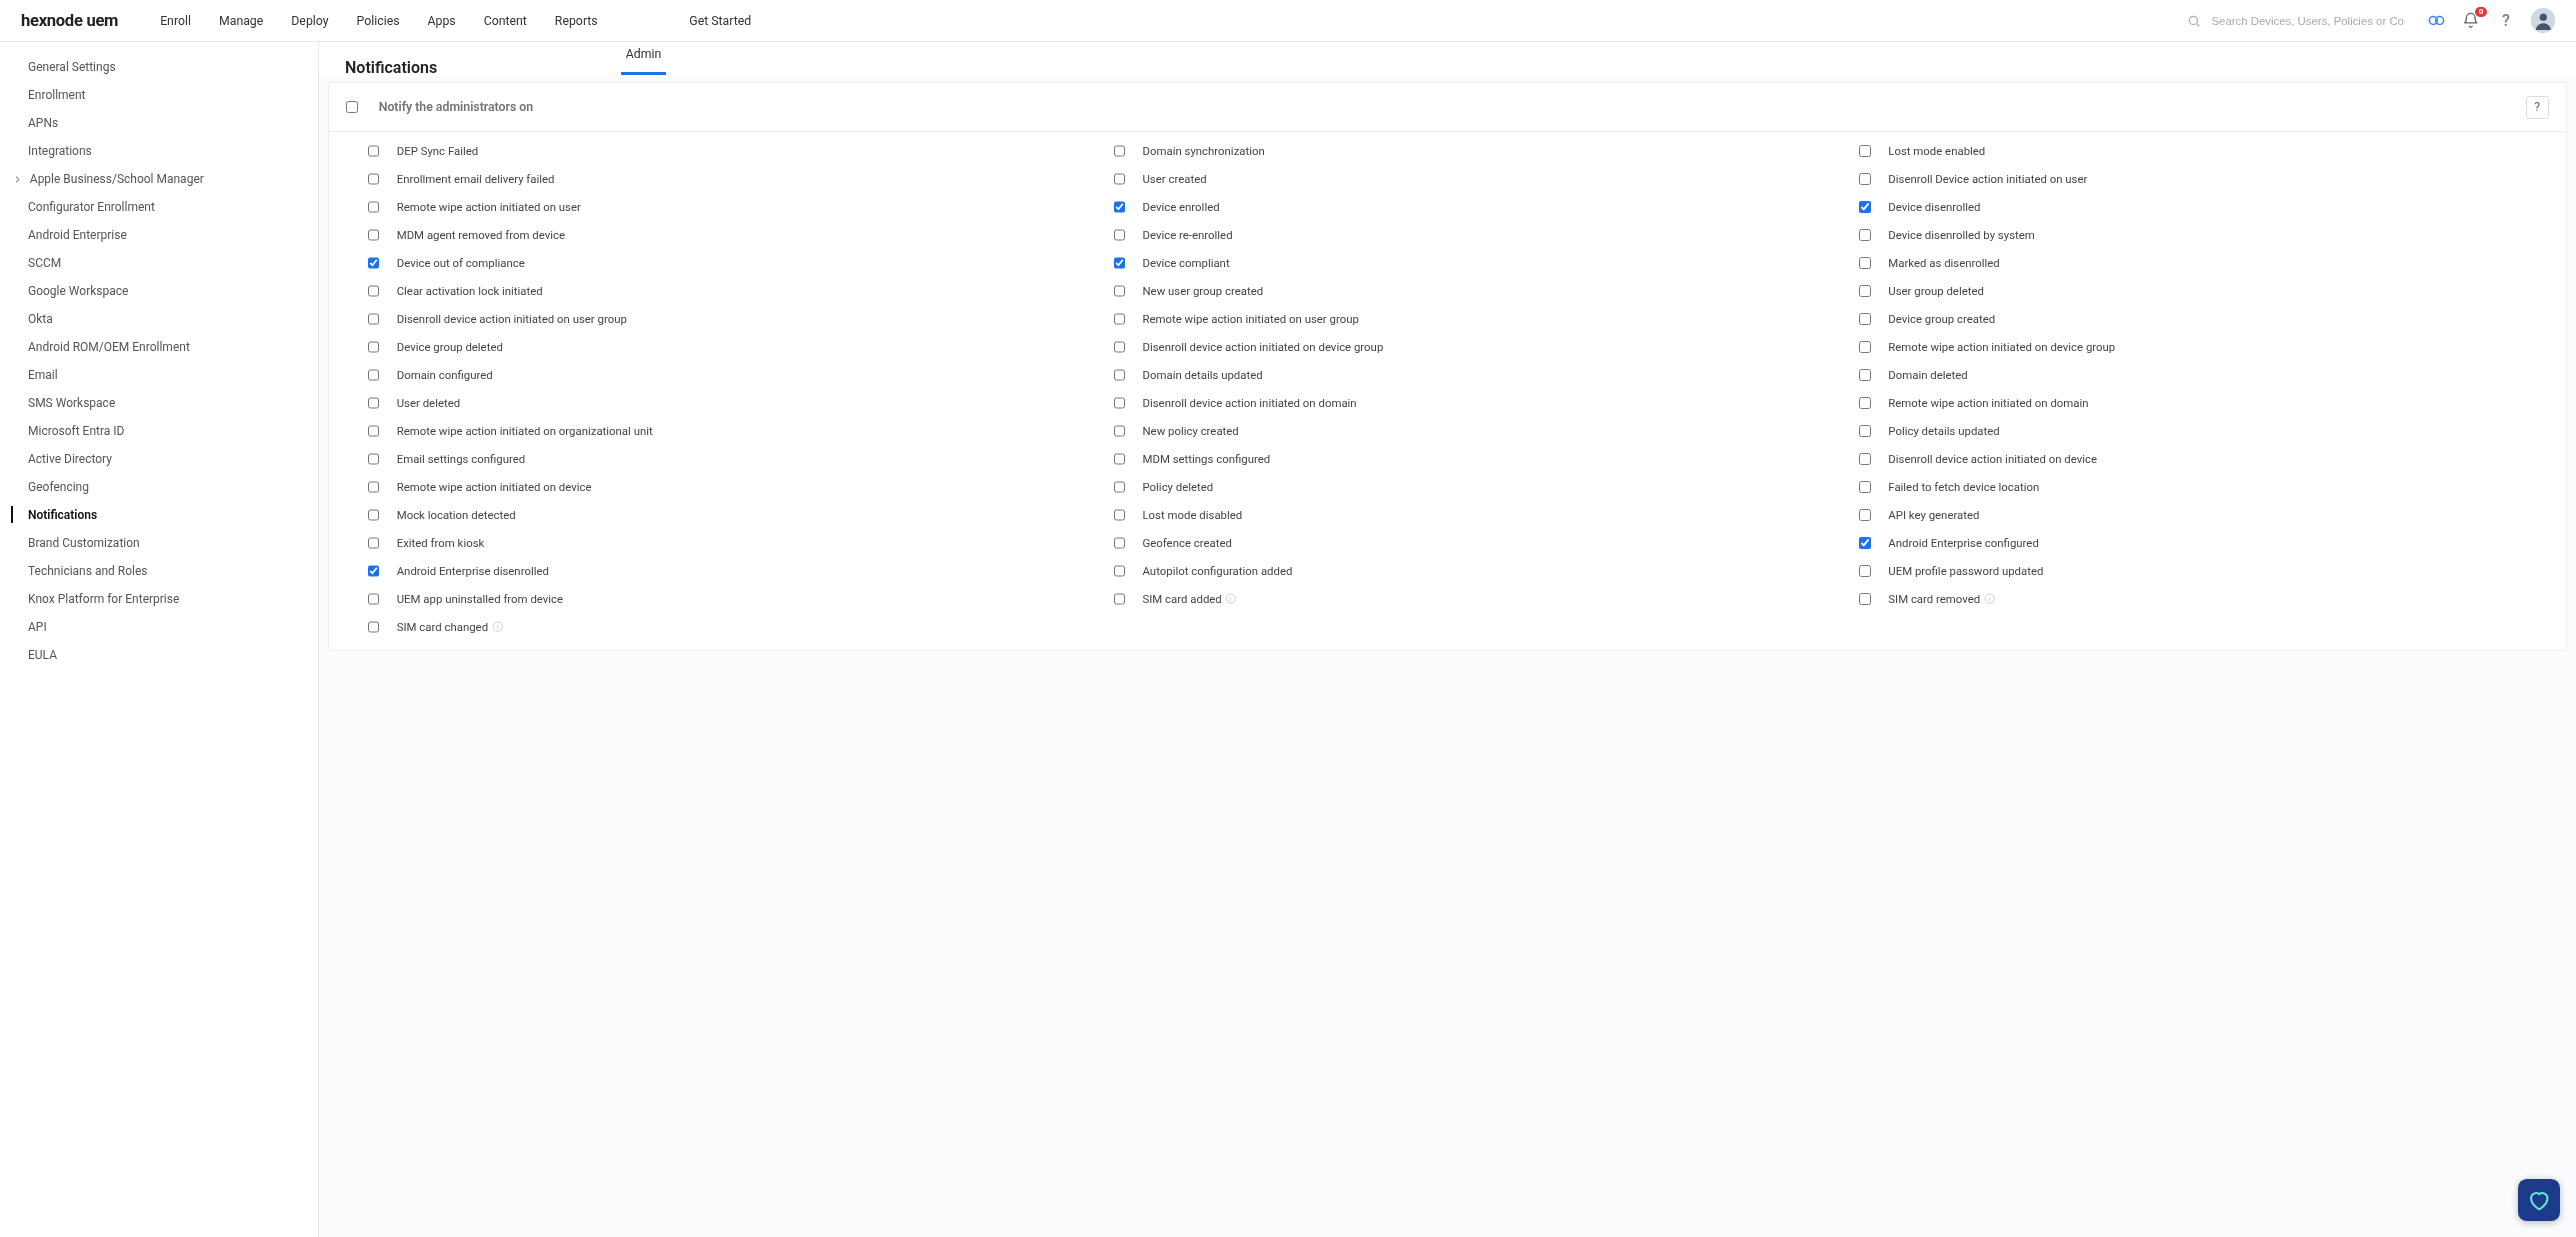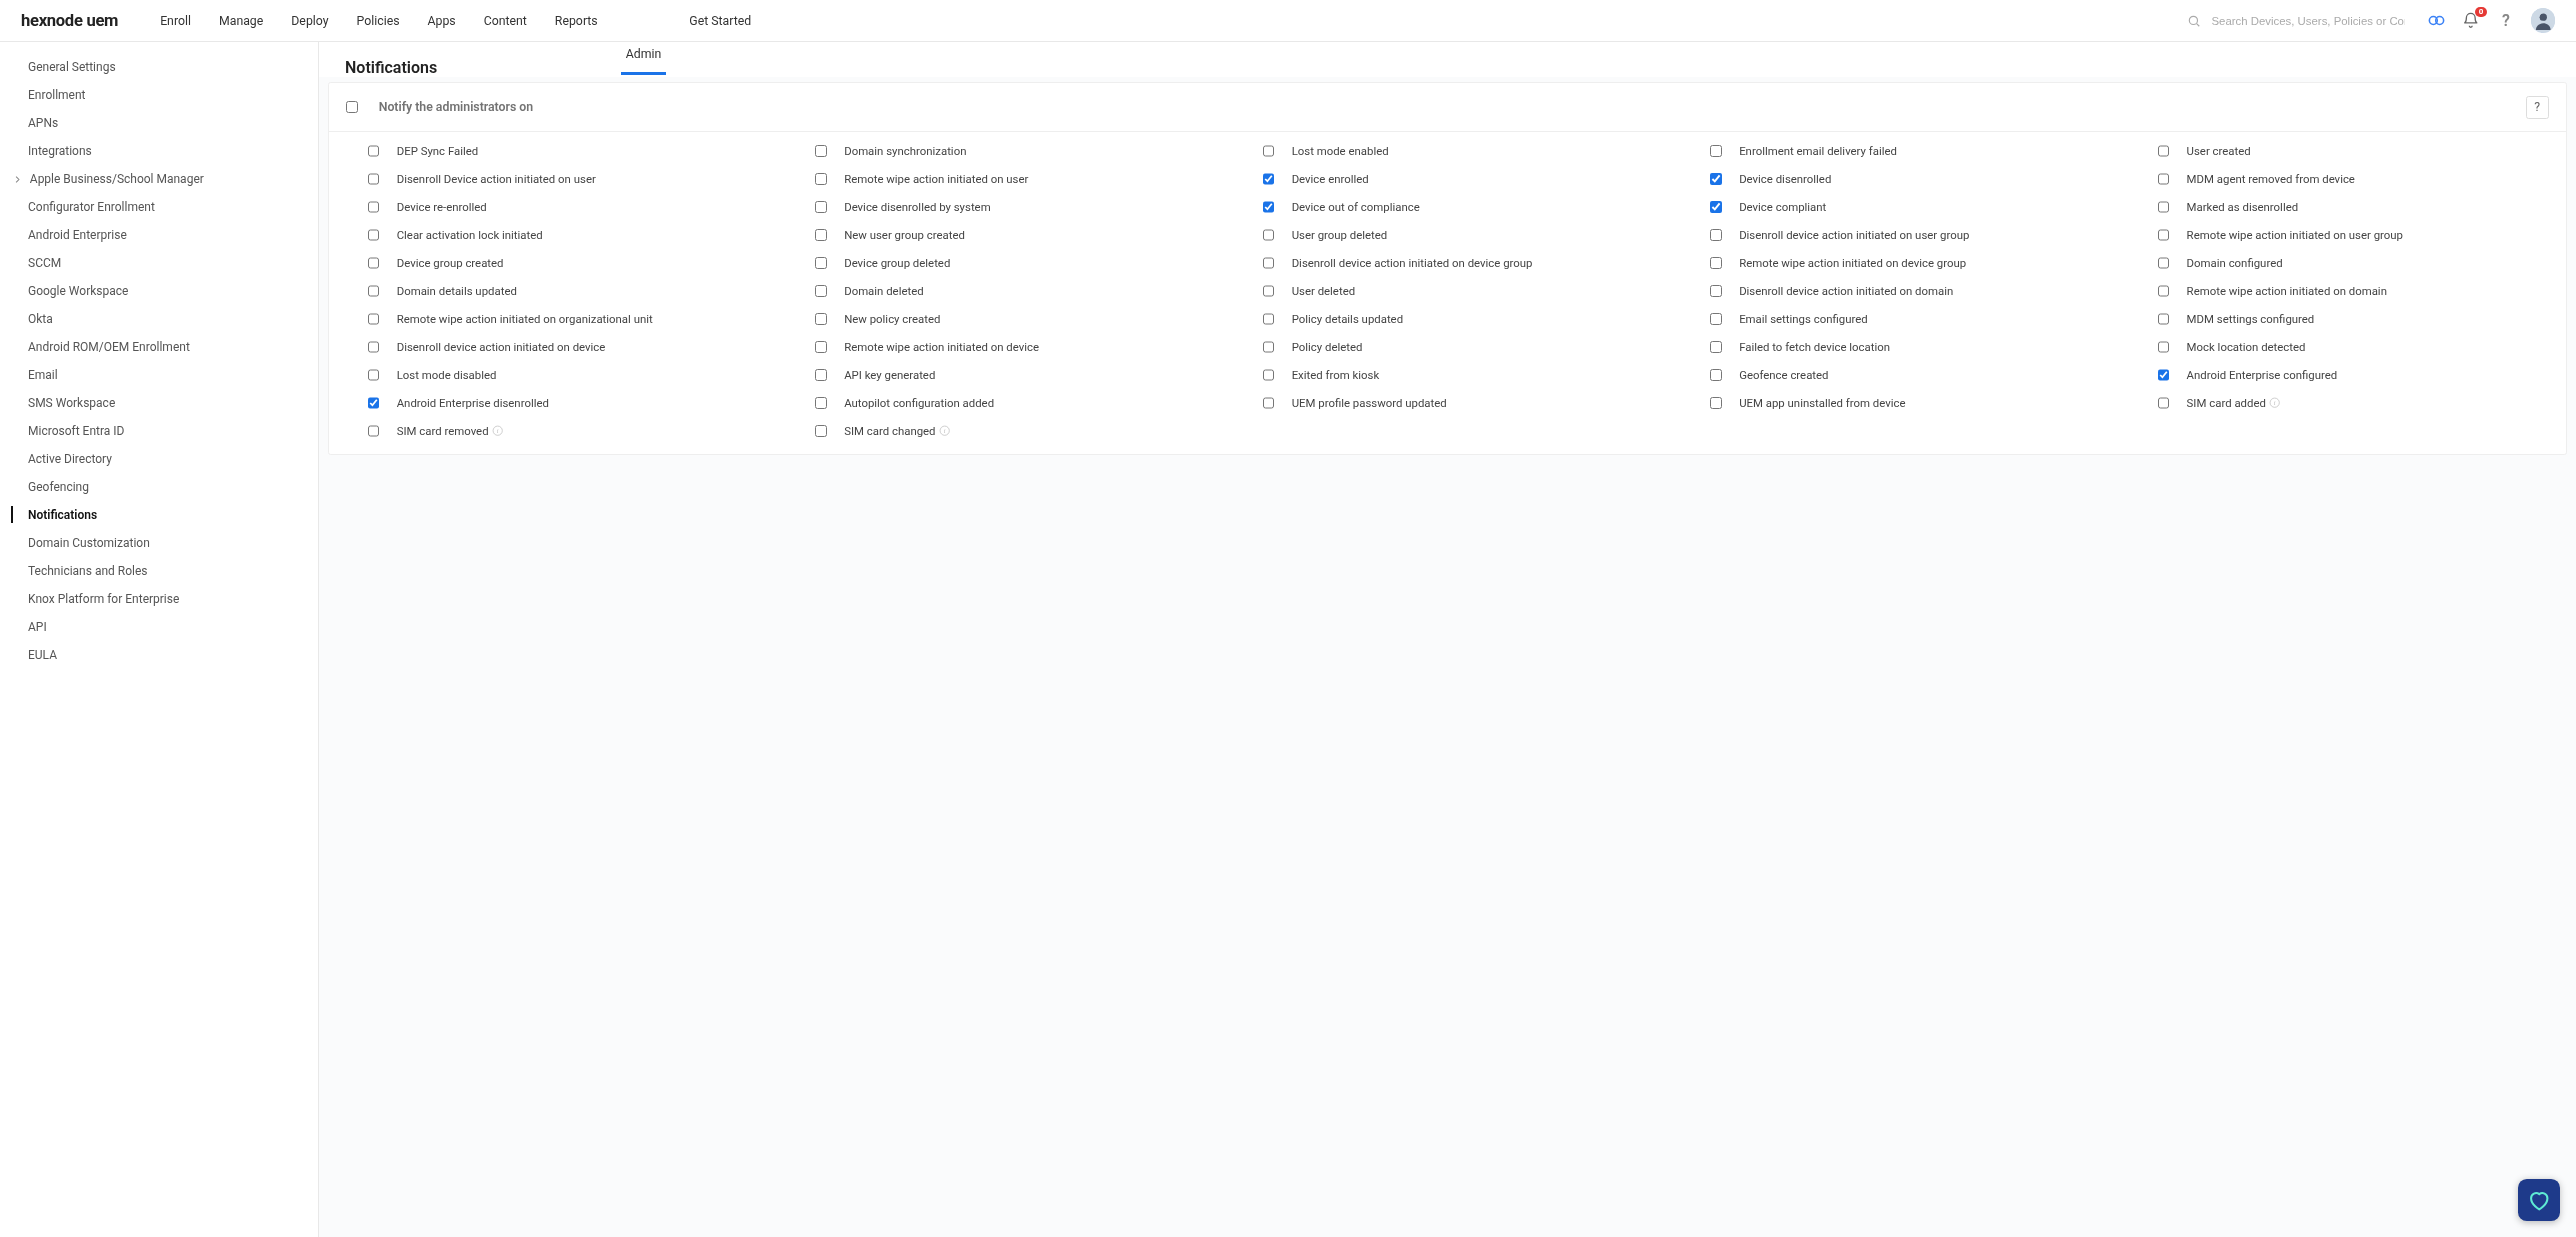--- a/index.html
+++ b/index.html
@@ -26,21 +26,21 @@
 .sidebar-item .chev { width: 8.8px; display: inline-block; color: #888; margin-left: -14px; }
 .content { flex: 1; overflow-y: auto; padding: 0 0 35px 0; background: #fafbfc; }
 .content-inner { padding: 16px 26px 0 26px; background: #fff; }
 .page-title { font-size: 16px; font-weight: 600; color: #222; margin-bottom: 5.3px; }
 .page-sub { font-size: 11.4px; color: #666; margin-bottom: 16px; }
 .panel { border: 0.9px solid #eee; border-radius: 2.6px; background: #fff; margin: 0 8.8px; }
 .section-header { display: flex; align-items: center; padding: 12.3px 17.5px; border-bottom: 0.9px solid #eee; gap: 21px; position: relative; }
 .section-header input[type=checkbox] { width: 11.4px; height: 11.4px; cursor: pointer; }
 .section-title { font-size: 12.3px; font-weight: 600; color: #737373; }
 .help-btn { margin-left: auto; width: 23px; height: 23px; border: 0.9px solid #ddd; border-radius: 2.6px; display: flex; align-items: center; justify-content: center; color: #666; font-size: 12.3px; cursor: pointer; }
-.checkbox-grid { display: grid; grid-template-columns: repeat(5, 1fr); column-gap: 0; padding: 5.3px 0 8.8px 0; }
+.checkbox-grid { display: grid; grid-template-columns: repeat(3, 1fr); column-gap: 0; padding: 5.3px 0 8.8px 0; }
 .check-row { display: flex; align-items: center; gap: 17.5px; padding: 7px 17.5px 7px 39px; font-size: 11.4px; color: #444; }
 .check-row input[type=checkbox] { width: 11.4px; height: 11.4px; cursor: pointer; accent-color: #1a73e8; flex-shrink: 0; }
 .check-row label { cursor: pointer; display: flex; align-items: center; gap: 3.5px; }
 .info-icon { display: inline-flex; width: 11.4px; height: 11.4px; color: #aaa; }
 .widget-btn { position: fixed; bottom: 16px; right: 16px; width: 42px; height: 42px; border-radius: 8.8px; background: #1e3a8a; display: flex; align-items: center; justify-content: center; cursor: pointer; box-shadow: 0 1.8px 7px rgba(0,0,0,0.25); }
 .widget-btn svg { width: 24.5px; height: 24.5px; stroke: #5eead4; fill: none; stroke-width: 2; }
 </style>
 </head>
 <body>
 
@@ -141,21 +141,21 @@
       <div class="sidebar-item">
         <span>Active Directory</span>
       </div>
       <div class="sidebar-item">
         <span>Geofencing</span>
       </div>
       <div class="sidebar-item active">
         <span>Notifications</span>
       </div>
       <div class="sidebar-item">
-        <span>Domain Customization</span>
+        <span>Brand Customization</span>
       </div>
       <div class="sidebar-item">
         <span>Technicians and Roles</span>
       </div>
       <div class="sidebar-item">
         <span>Knox Platform for Enterprise</span>
       </div>
       <div class="sidebar-item">
         <span>API</span>
       </div>

